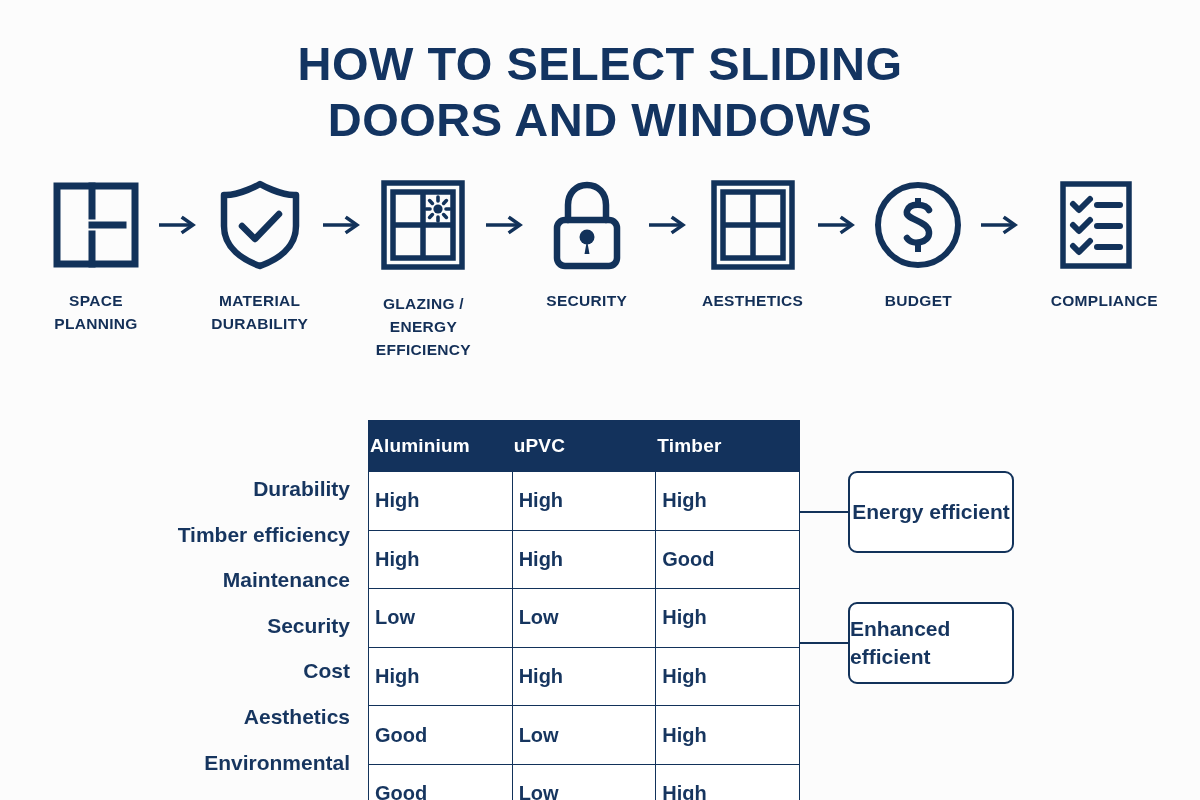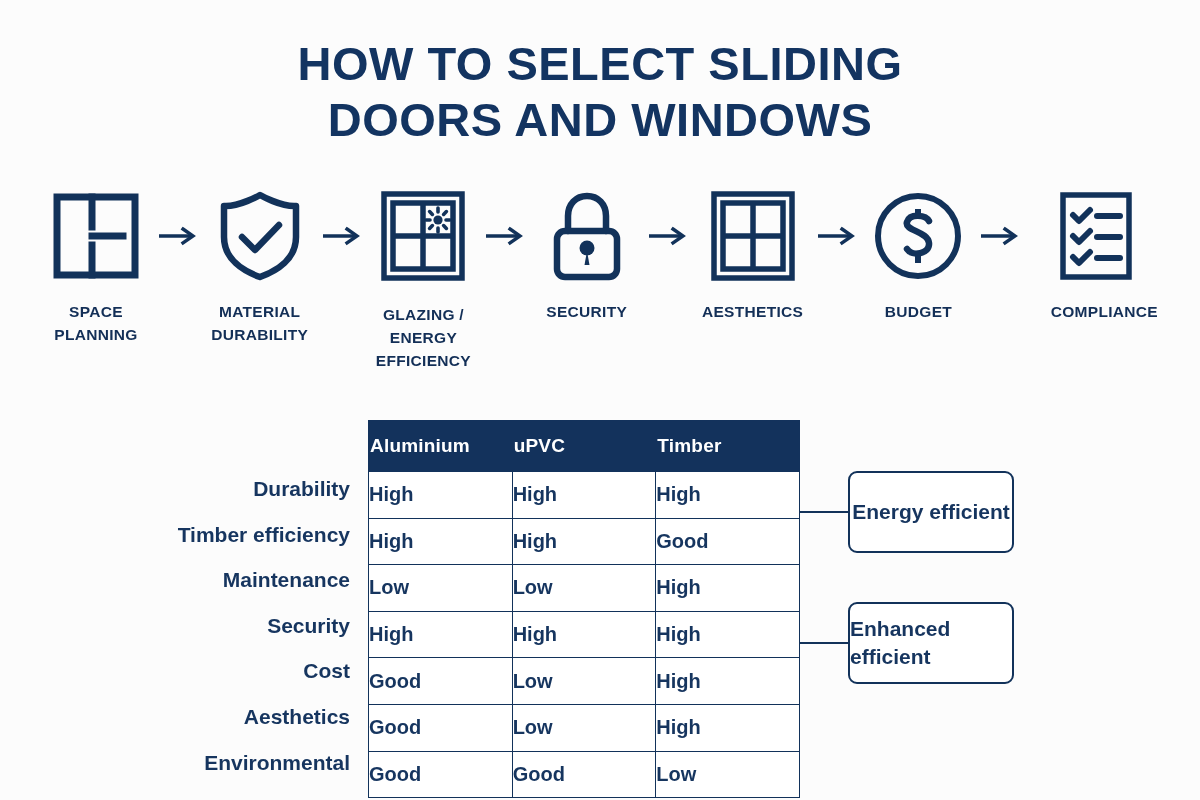--- a/index.html
+++ b/index.html
@@ -37,21 +37,21 @@
     letter-spacing: 0.5px;
     line-height: 56px;
     color: #133461;
     text-transform: uppercase;
     white-space: nowrap;
   }
 
   
   .flow {
     position: absolute;
-    top: 188px;
+    top: 177px;
     left: 48px;
     width: 1110px;
     display: flex;
     align-items: flex-start;
     justify-content: space-between;
   }
   .flow-step {
     display: flex;
     flex-direction: column;
     align-items: center;
@@ -129,21 +129,21 @@
     font-size: 19px;
     height: 48px;
     border-color: #13325c;
     letter-spacing: 0.2px;
   }
   .table td {
     background: #ffffff;
     color: #16355f;
     font-size: 20px;
     height: 45.6px;
-    padding: 0;
+    padding: 6px;
   }
 
   
   .callout {
     position: absolute;
     width: 166px;
     height: 82px;
     border: 2.2px solid #12325a;
     border-radius: 9px;
     background: #ffffff;

